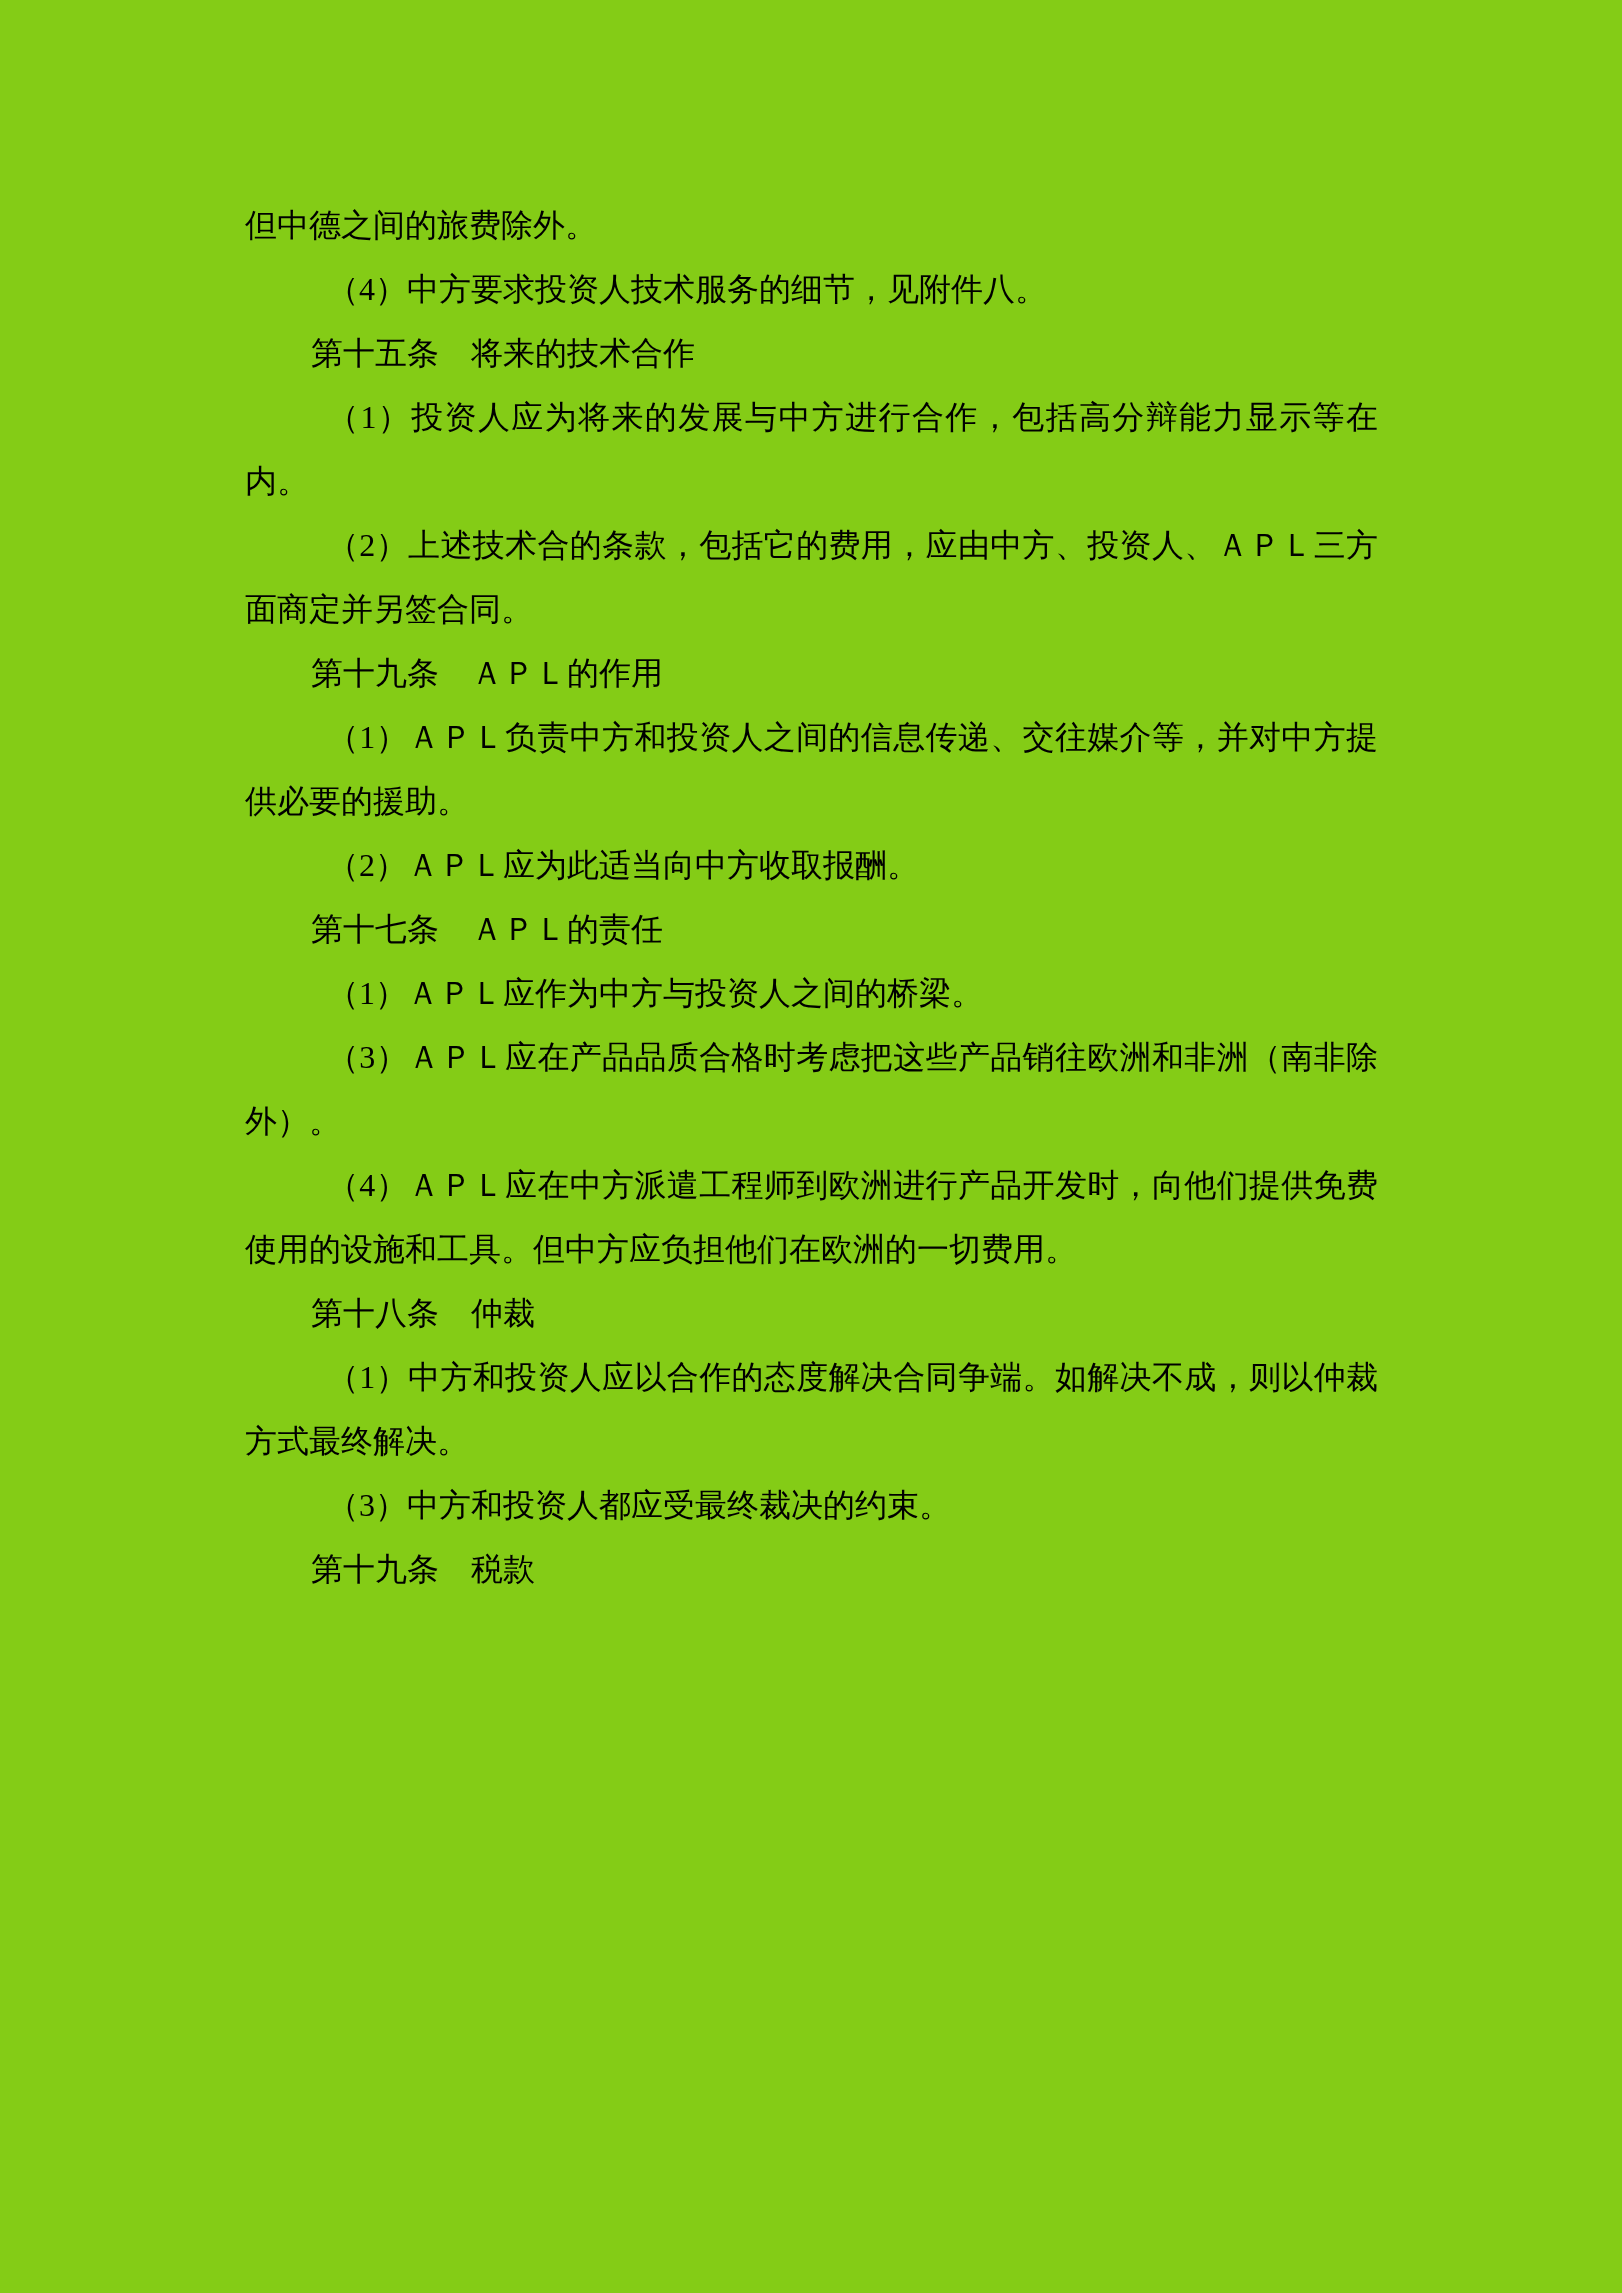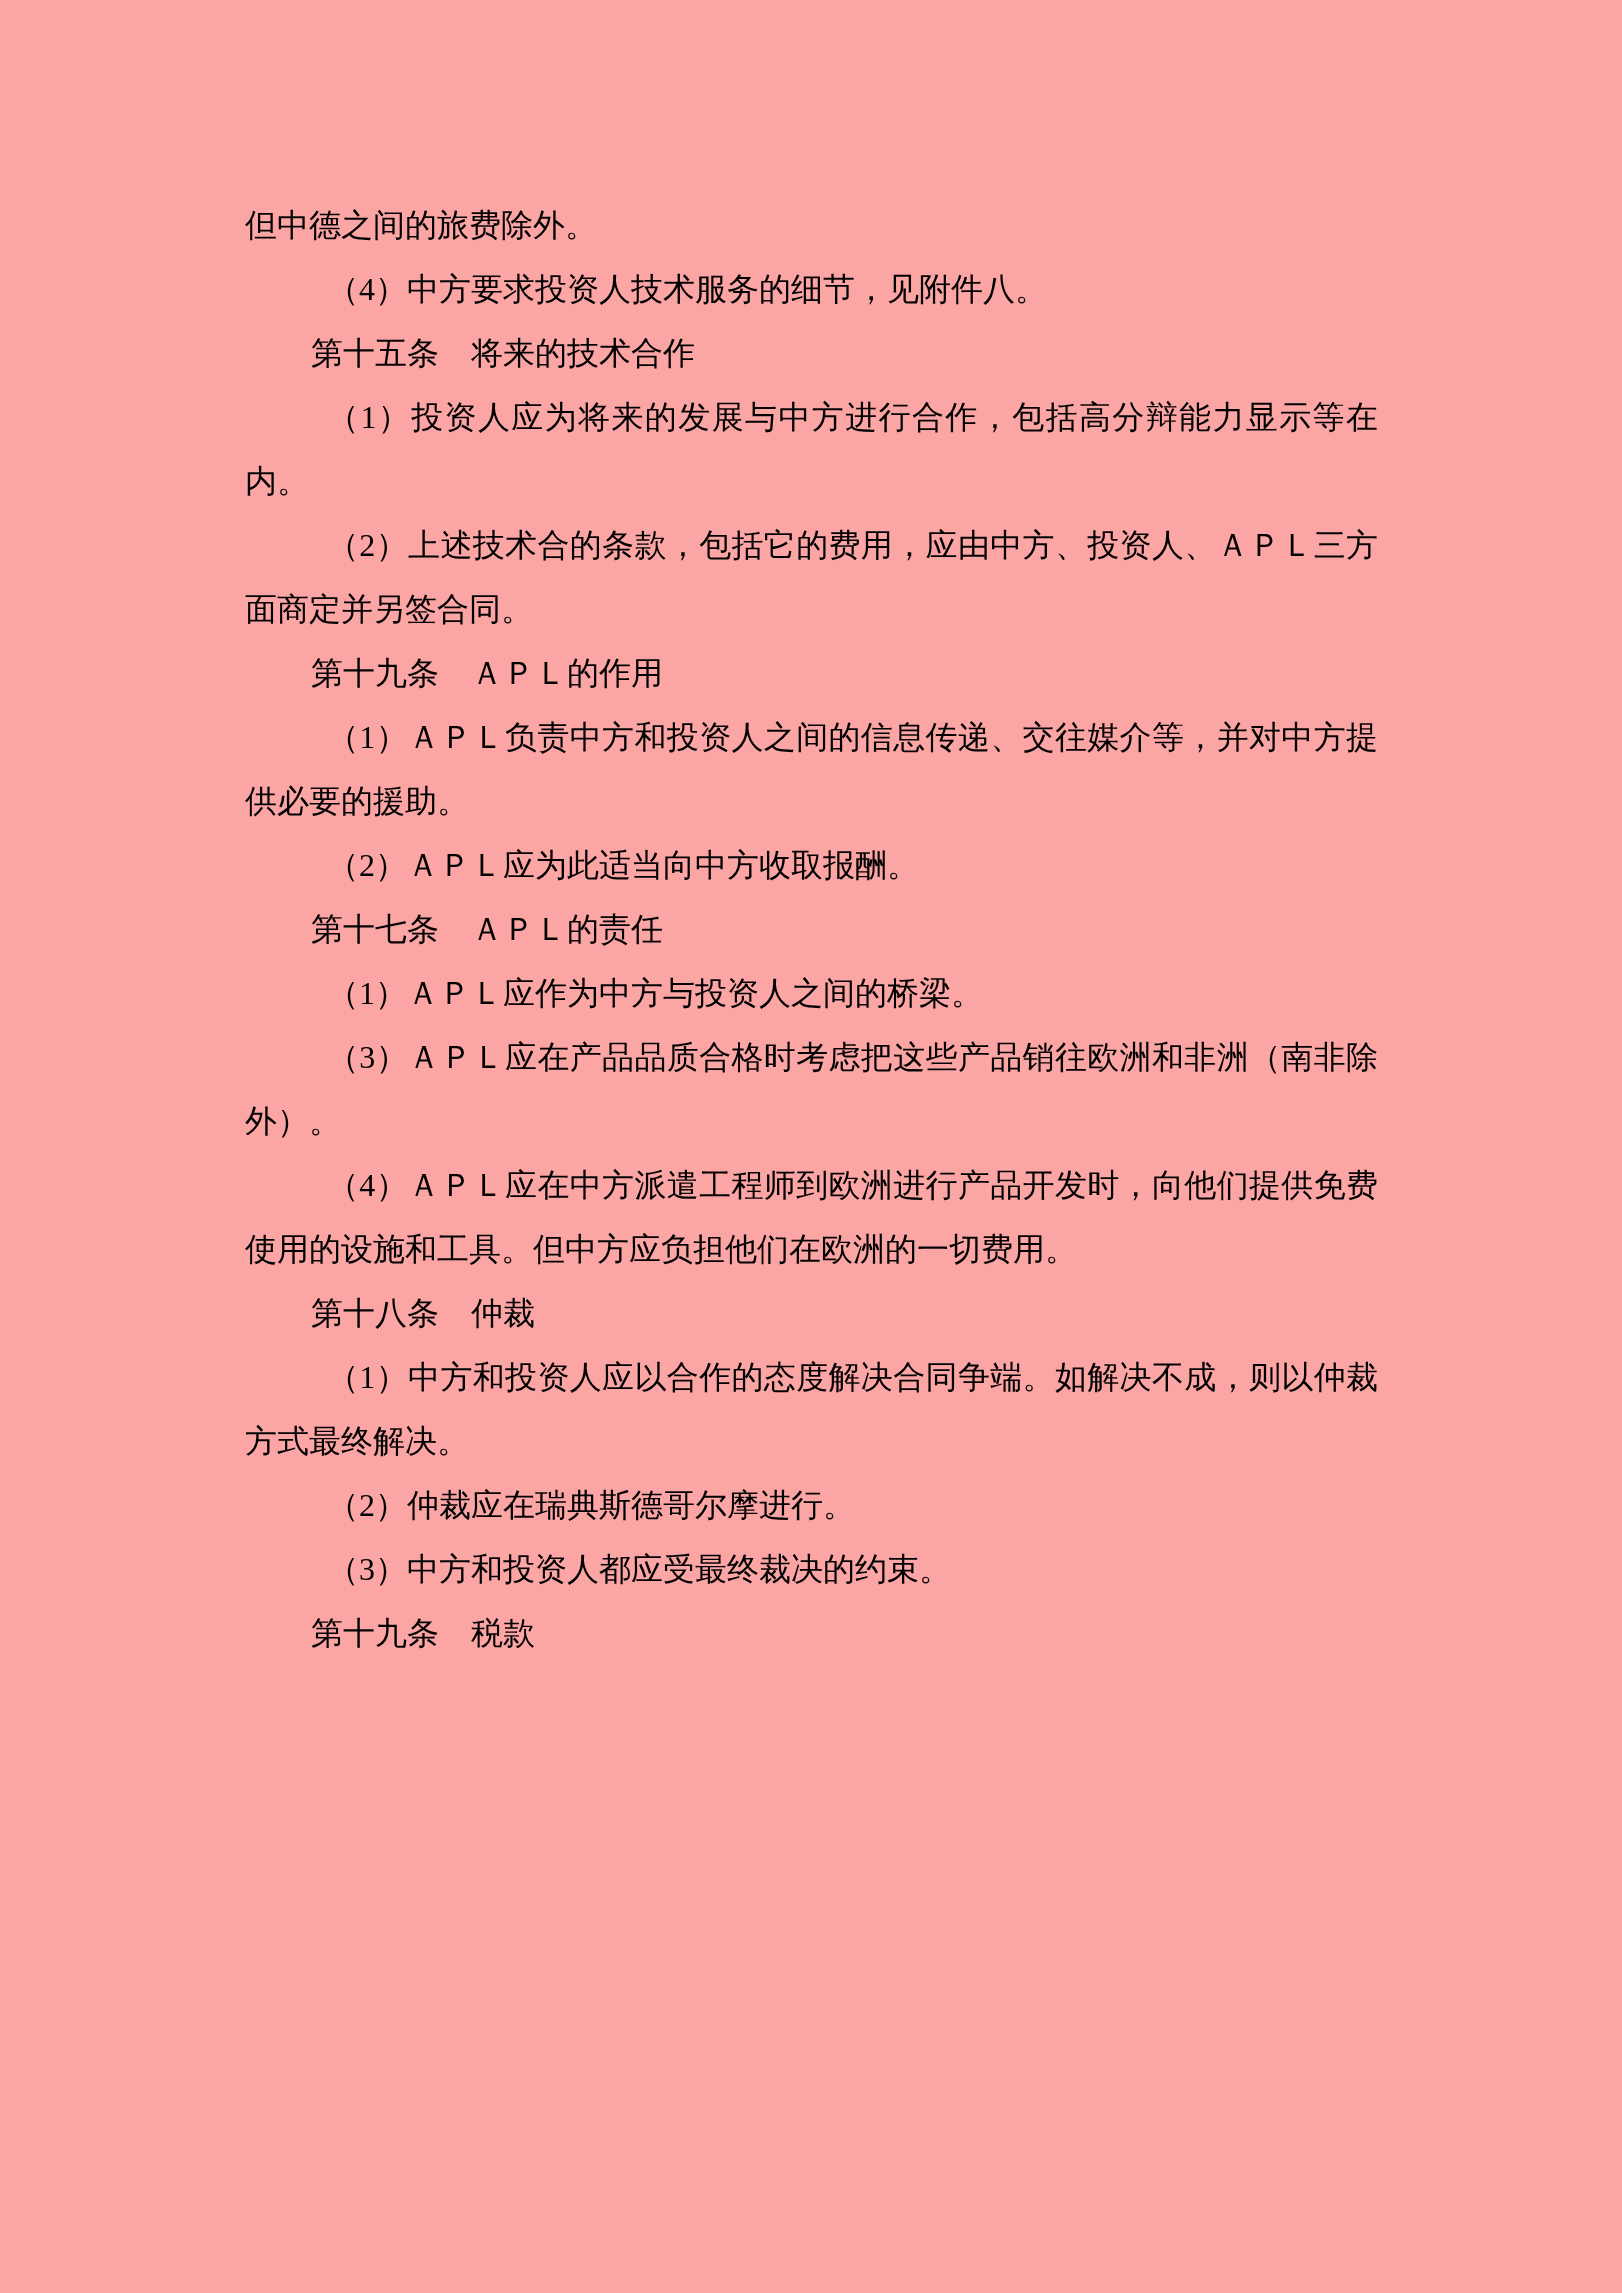--- a/index.html
+++ b/index.html
@@ -34,34 +34,33 @@
   }
   .heading-para {
     text-indent: 66px;
     font-weight: 400;
     font-family: "Liberation Sans", "DejaVu Sans", sans-serif;
   }
 </style>
 </head>
 <body>
 
-<div class="page" style="background: #fca5a5;">
+<div class="page" style="background: #84cc16;">
   <div class="doc-text" id="doc-text" style="color: rgb(0, 0, 0);">
       <p class="body-para">但中德之间的旅费除外。</p>
       <p class="body-para indented">（4）中方要求投资人技术服务的细节，见附件八。</p>
       <p class="heading-para">第十五条　将来的技术合作</p>
       <p class="body-para indented">（1）投资人应为将来的发展与中方进行合作，包括高分辩能力显示等在内。</p>
       <p class="body-para indented">（2）上述技术合的条款，包括它的费用，应由中方、投资人、ＡＰＬ三方面商定并另签合同。</p>
       <p class="heading-para">第十九条　ＡＰＬ的作用</p>
       <p class="body-para indented">（1）ＡＰＬ负责中方和投资人之间的信息传递、交往媒介等，并对中方提供必要的援助。</p>
       <p class="body-para indented">（2）ＡＰＬ应为此适当向中方收取报酬。</p>
       <p class="heading-para">第十七条　ＡＰＬ的责任</p>
       <p class="body-para indented">（1）ＡＰＬ应作为中方与投资人之间的桥梁。</p>
       <p class="body-para indented">（3）ＡＰＬ应在产品品质合格时考虑把这些产品销往欧洲和非洲（南非除外）。</p>
       <p class="body-para indented">（4）ＡＰＬ应在中方派遣工程师到欧洲进行产品开发时，向他们提供免费使用的设施和工具。但中方应负担他们在欧洲的一切费用。</p>
       <p class="heading-para">第十八条　仲裁</p>
       <p class="body-para indented">（1）中方和投资人应以合作的态度解决合同争端。如解决不成，则以仲裁方式最终解决。</p>
-      <p class="body-para indented">（2）仲裁应在瑞典斯德哥尔摩进行。</p>
       <p class="body-para indented">（3）中方和投资人都应受最终裁决的约束。</p>
       <p class="heading-para">第十九条　税款</p>
     </div>
 </div>
 
 
 </body></html>

